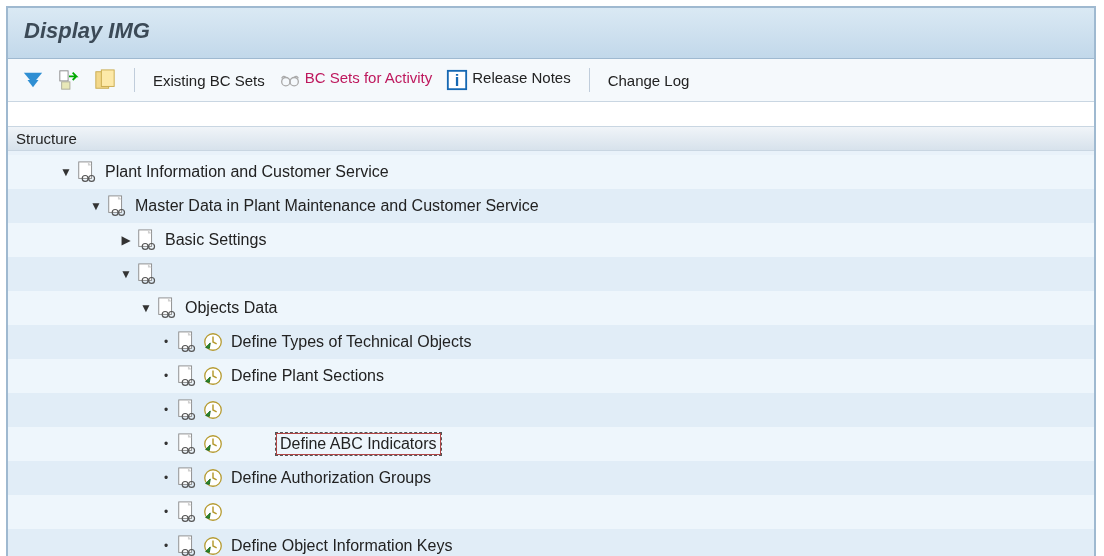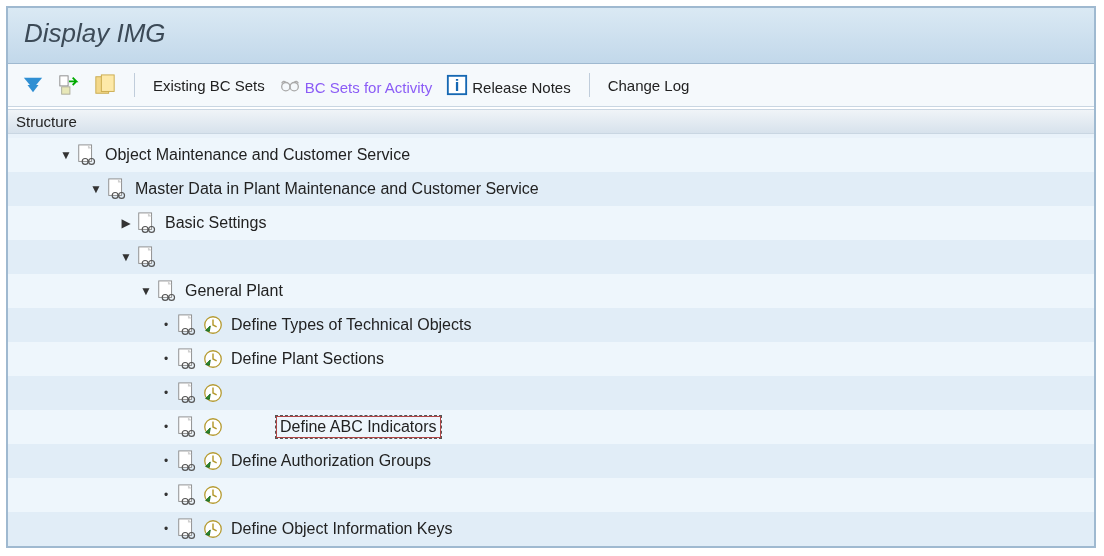--- a/index.html
+++ b/index.html
@@ -4,40 +4,40 @@
 <style>
   * { box-sizing: border-box; font-family: Arial, "Segoe UI", sans-serif; }
   body { margin: 0; background: #fff; }
   .outer-frame { border: 2px solid #9fb9d0; margin: 6px; width: 1090px; }
   .title-bar {
     background: linear-gradient(#dae9f4, #c2d8ea);
     padding: 10px 16px 14px;
     border-bottom: 1px solid #9fb9d0;
   }
   .title-bar h1 {
-    margin: 0; font-size: 26px; font-style: italic; font-weight: 400;
+    margin: 0; font-size: 22px; font-style: italic; font-weight: 700;
     color: #3c4a57;
   }
   .toolbar {
     background: #f5f9fc;
     padding: 8px 10px;
     display: flex; align-items: center; gap: 6px;
     border-bottom: 1px solid #c9d6e2;
   }
-  .tbtn { display: inline-flex; align-items: flex-end; gap: 4px; padding: 2px 4px; font-size: 15px; color: #222; cursor: pointer; }
-  .tbtn.disabled { color: #8b5cf6; cursor: default; }
+  .tbtn { display: inline-flex; align-items: flex-start; gap: 4px; padding: 2px 4px; font-size: 15px; color: #222; cursor: pointer; }
+  .tbtn.disabled { color: #be185d; cursor: default; }
   .tbtn span.txt { white-space: nowrap; }
   .sep { width: 1px; height: 24px; background: #c0cddb; margin: 0 8px; }
   .icon { display: inline-flex; width: 22px; height: 22px; align-items: center; justify-content: center; }
   .structure-hdr {
     background: linear-gradient(#f0f4f8, #d7e2ec);
     padding: 3px 8px; font-size: 15px; color: #222;
     border-top: 1px solid #c9d6e2;
     border-bottom: 1px solid #c9d6e2;
-    margin-top: 2px;
+    margin-top: 24px;
   }
   .tree { background: #e9f2fa; padding-top: 4px; }
   .row { display: flex; align-items: center; height: 34px; font-size: 16px; color: #222; }
   .row:nth-child(even) { background: #e1edf7; }
   .row:nth-child(odd)  { background: #eef6fc; }
   .ind0 { width: 50px; } .ind1 { width: 80px; } .ind2 { width: 110px; }
   .ind3 { width: 130px; } .ind4 { width: 150px; }
   .expander { display:inline-flex; width:16px; height:16px; align-items:center; justify-content:center; color:#333; font-size:12px; margin-right:2px; cursor:pointer; }
   .doc-ico, .clock-ico { display:inline-flex; width:22px; height:22px; margin-right:4px; }
   .label { padding: 1px 3px; cursor: pointer; }
@@ -123,21 +123,21 @@
       <span class="expander">▼</span>
       <span class="doc-ico">
           <svg viewBox="0 0 24 24" width="22" height="22">
             <rect x="3" y="1" width="14" height="18" fill="#fff" stroke="#8a8a8a"></rect>
             <polygon points="13,1 17,5 13,5" fill="#d0d0d0"></polygon>
             <circle cx="10" cy="19" r="3.2" fill="none" stroke="#555" stroke-width="1.3"></circle>
             <circle cx="17" cy="19" r="3.2" fill="none" stroke="#555" stroke-width="1.3"></circle>
             <path d="M13 19 L14 19" stroke="#555"></path>
           </svg>
         </span>
-      <span class="label">Object Maintenance and Customer Service</span>
+      <span class="label">Plant Information and Customer Service</span>
     </div>
 
     <div class="row">
       <span class="ind1"></span>
       <span class="expander">▼</span>
       <span class="doc-ico">
           <svg viewBox="0 0 24 24" width="22" height="22">
             <rect x="3" y="1" width="14" height="18" fill="#fff" stroke="#8a8a8a"></rect>
             <polygon points="13,1 17,5 13,5" fill="#d0d0d0"></polygon>
             <circle cx="10" cy="19" r="3.2" fill="none" stroke="#555" stroke-width="1.3"></circle>
@@ -182,21 +182,21 @@
       <span class="expander">▼</span>
       <span class="doc-ico">
           <svg viewBox="0 0 24 24" width="22" height="22">
             <rect x="3" y="1" width="14" height="18" fill="#fff" stroke="#8a8a8a"></rect>
             <polygon points="13,1 17,5 13,5" fill="#d0d0d0"></polygon>
             <circle cx="10" cy="19" r="3.2" fill="none" stroke="#555" stroke-width="1.3"></circle>
             <circle cx="17" cy="19" r="3.2" fill="none" stroke="#555" stroke-width="1.3"></circle>
             <path d="M13 19 L14 19" stroke="#555"></path>
           </svg>
         </span>
-      <span class="label">General Plant</span>
+      <span class="label">Objects Data</span>
     </div>
 
     <div class="row">
       <span class="ind4"></span>
       <span class="expander">•</span>
       <span class="doc-ico">
           <svg viewBox="0 0 24 24" width="22" height="22">
             <rect x="3" y="1" width="14" height="18" fill="#fff" stroke="#8a8a8a"></rect>
             <polygon points="13,1 17,5 13,5" fill="#d0d0d0"></polygon>
             <circle cx="10" cy="19" r="3.2" fill="none" stroke="#555" stroke-width="1.3"></circle>

